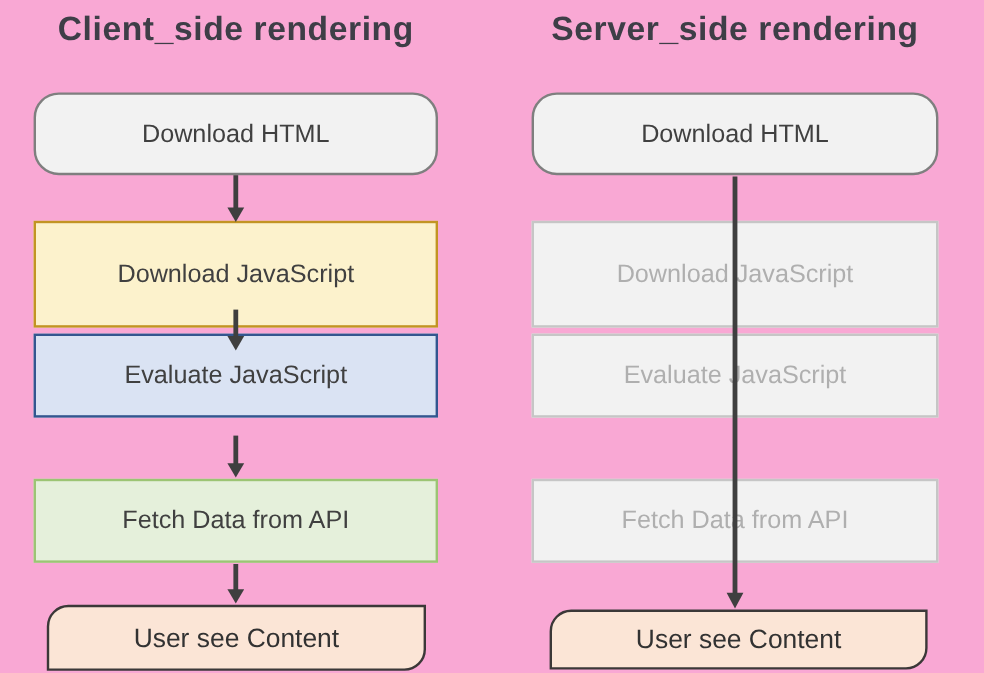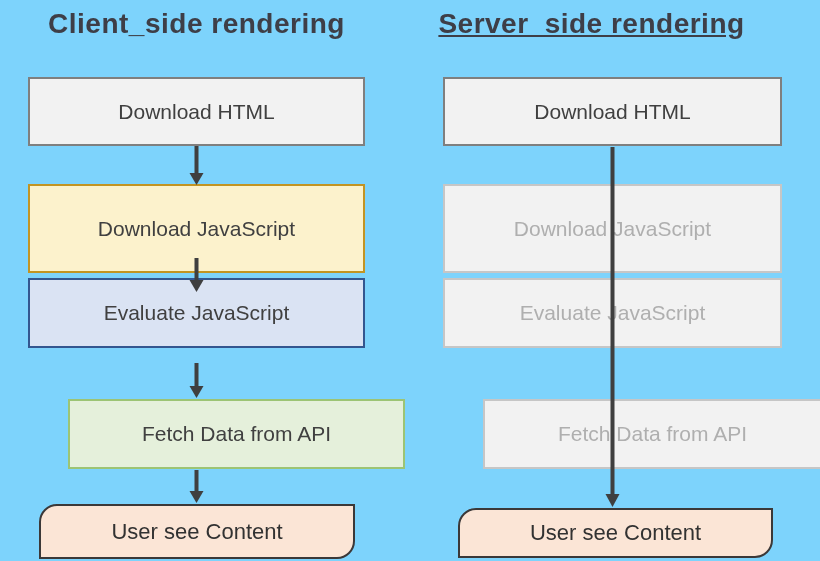--- a/index.html
+++ b/index.html
@@ -18,39 +18,39 @@
     top: 5px;
     height: 38px;
     font-size: 28px;
     font-weight: 600;
     text-align: center;
     letter-spacing: 0.5px;
     line-height: 38px;
     white-space: nowrap;
   }
   .title-client { left: 28px;  width: 337px; }
-  .title-server { left: 422px; width: 339px; text-decoration: underline; }
+  .title-server { left: 443px; width: 339px; }
 
   .box {
     position: absolute;
     box-sizing: border-box;
     border: 2px solid transparent;
     display: flex;
     align-items: center;
     justify-content: center;
     font-size: 21px;
     white-space: nowrap;
   }
   .col-client .box { left: 28px;  width: 337px; }
   .col-server .box { left: 443px; width: 339px; }
 
-  .row1 { top: 77px;  height: 69px; }
+  .row1 { top: 77px;  height: 69px; border-radius: 21px; }
   .row2 { top: 184px; height: 89px; }
   .row3 { top: 278px; height: 70px; }
-  .row4 { top: 399px; height: 70px; margin-left: 40px; }
+  .row4 { top: 399px; height: 70px; }
 
   .terminal {
     position: absolute;
     box-sizing: border-box;
     border: 2px solid transparent;
     border-radius: 18px 0 18px 0;
     display: flex;
     align-items: center;
     justify-content: center;
     font-size: 22px;
@@ -62,21 +62,21 @@
   #arrow-layer {
     position: absolute; left: 0; top: 0;
     width: 820px; height: 561px;
     pointer-events: none;
     z-index: 5;
   }
 </style>
 </head>
 <body>
 
-<div id="canvas" style="background-color: #7dd3fc;">
+<div id="canvas" style="background-color: #f9a8d4;">
 
   <div class="col-client">
     <div class="col-title title-client" style="color: rgb(62, 62, 71);">Client_side rendering</div>
 
     <div class="box row1" style="background-color: rgb(242, 242, 242); border-color: rgb(127, 127, 127); color: rgb(64, 64, 64);">
       <span>Download HTML</span>
     </div>
 
     <div class="box row2" style="background-color: rgb(252, 242, 204); border-color: rgb(194, 148, 35); color: rgb(64, 64, 64);">
       <span>Download JavaScript</span>

